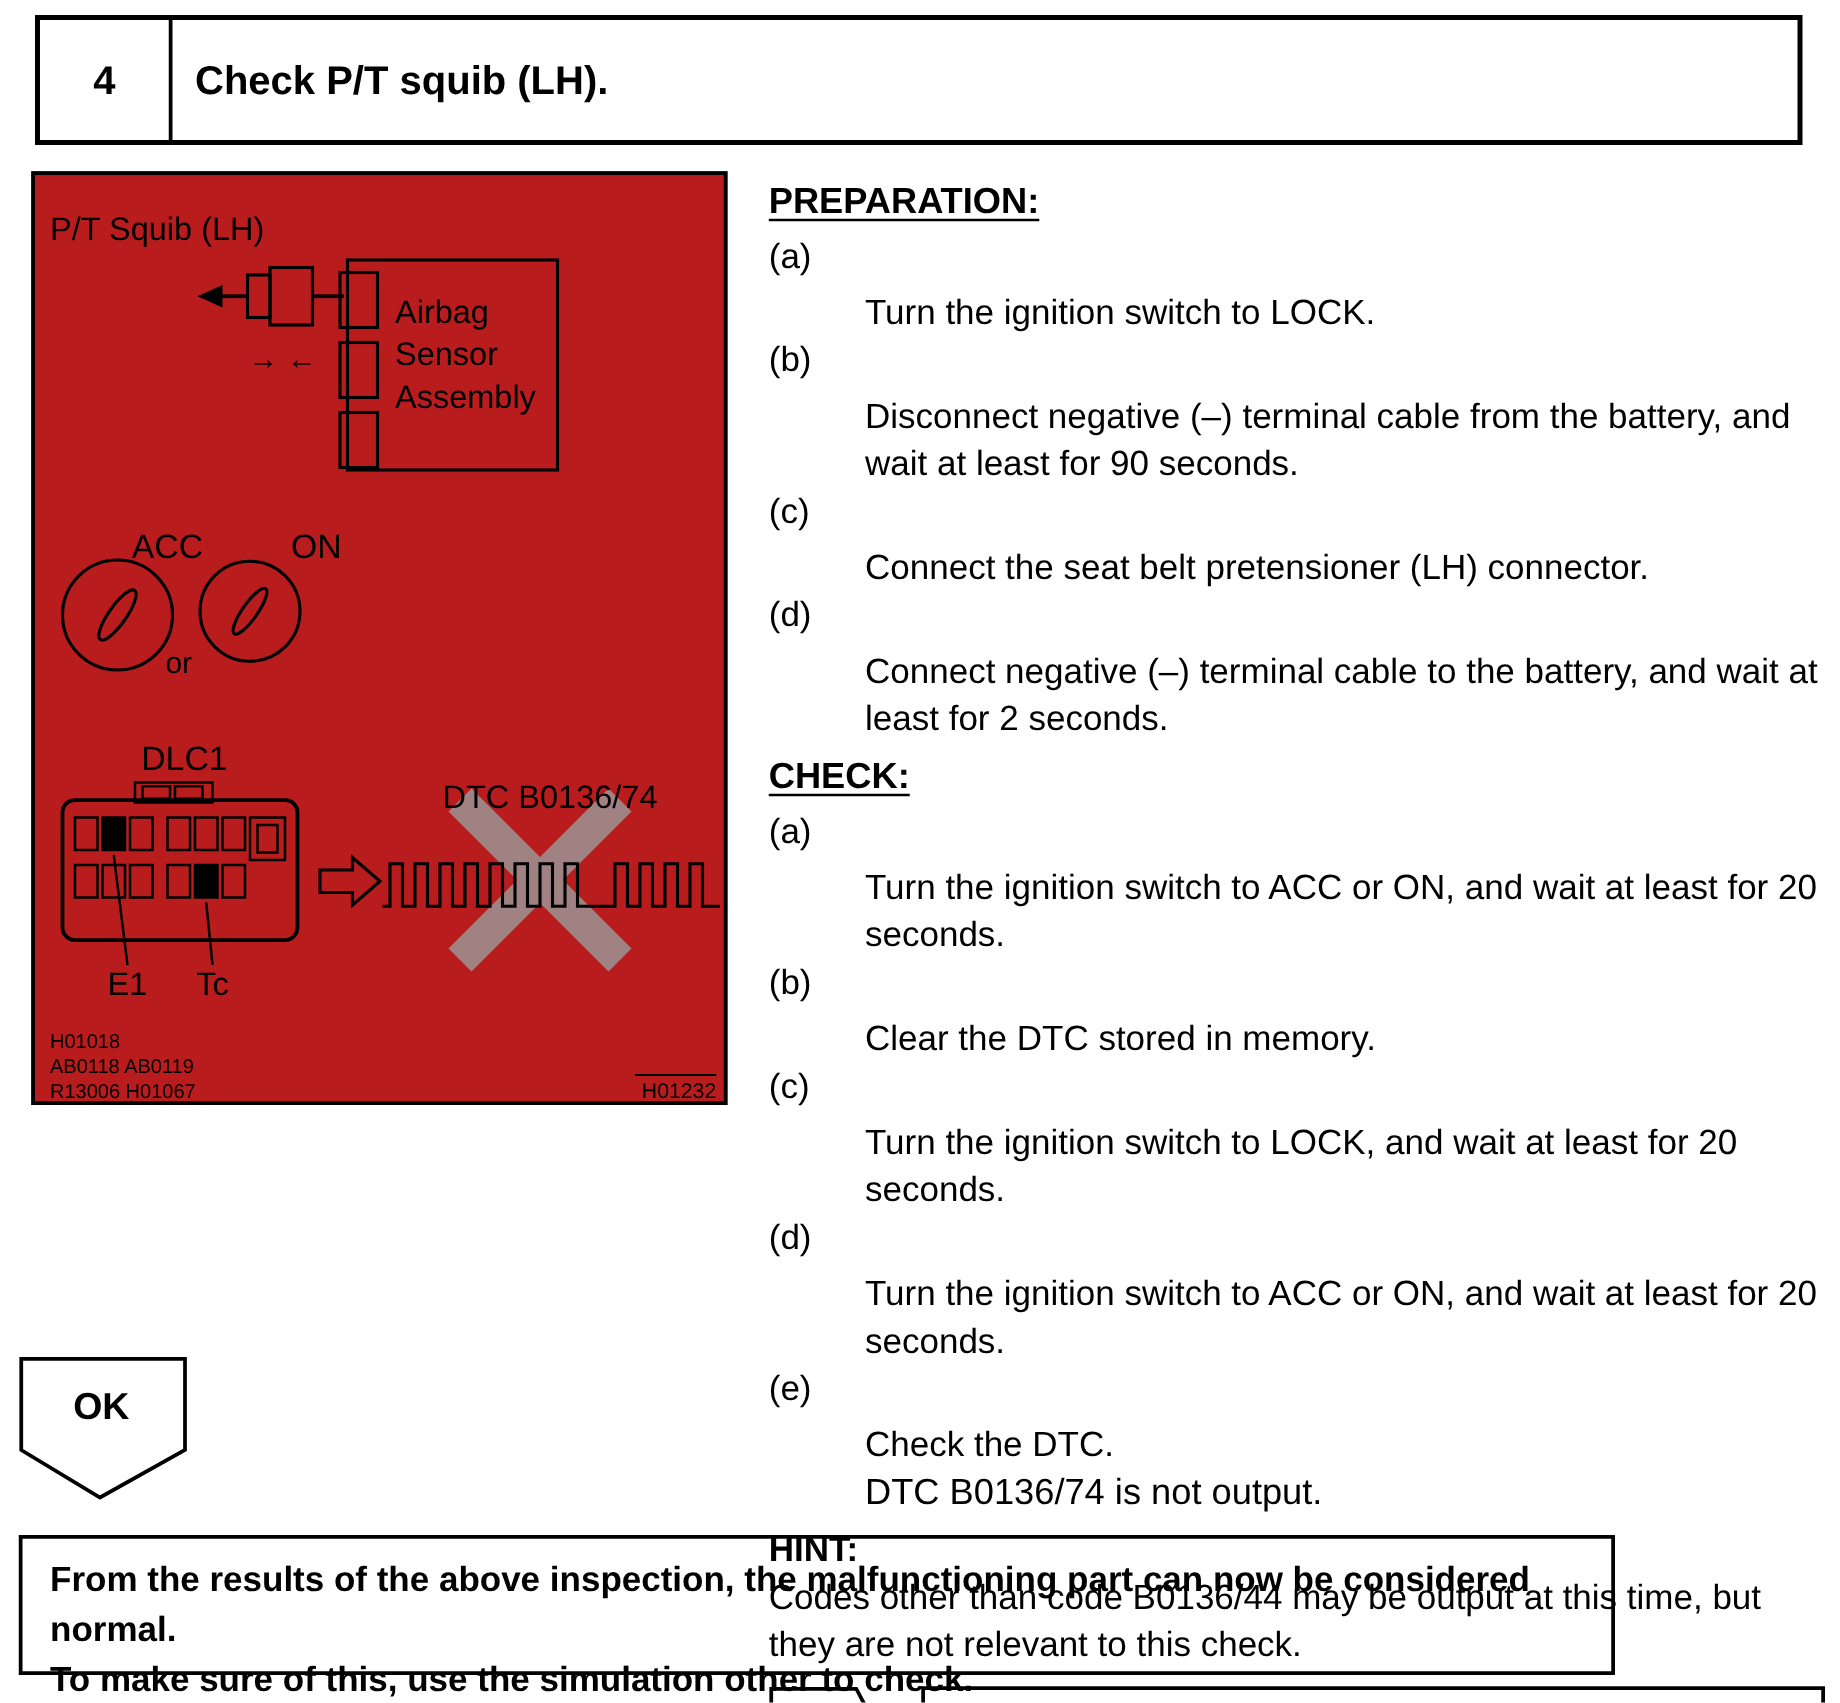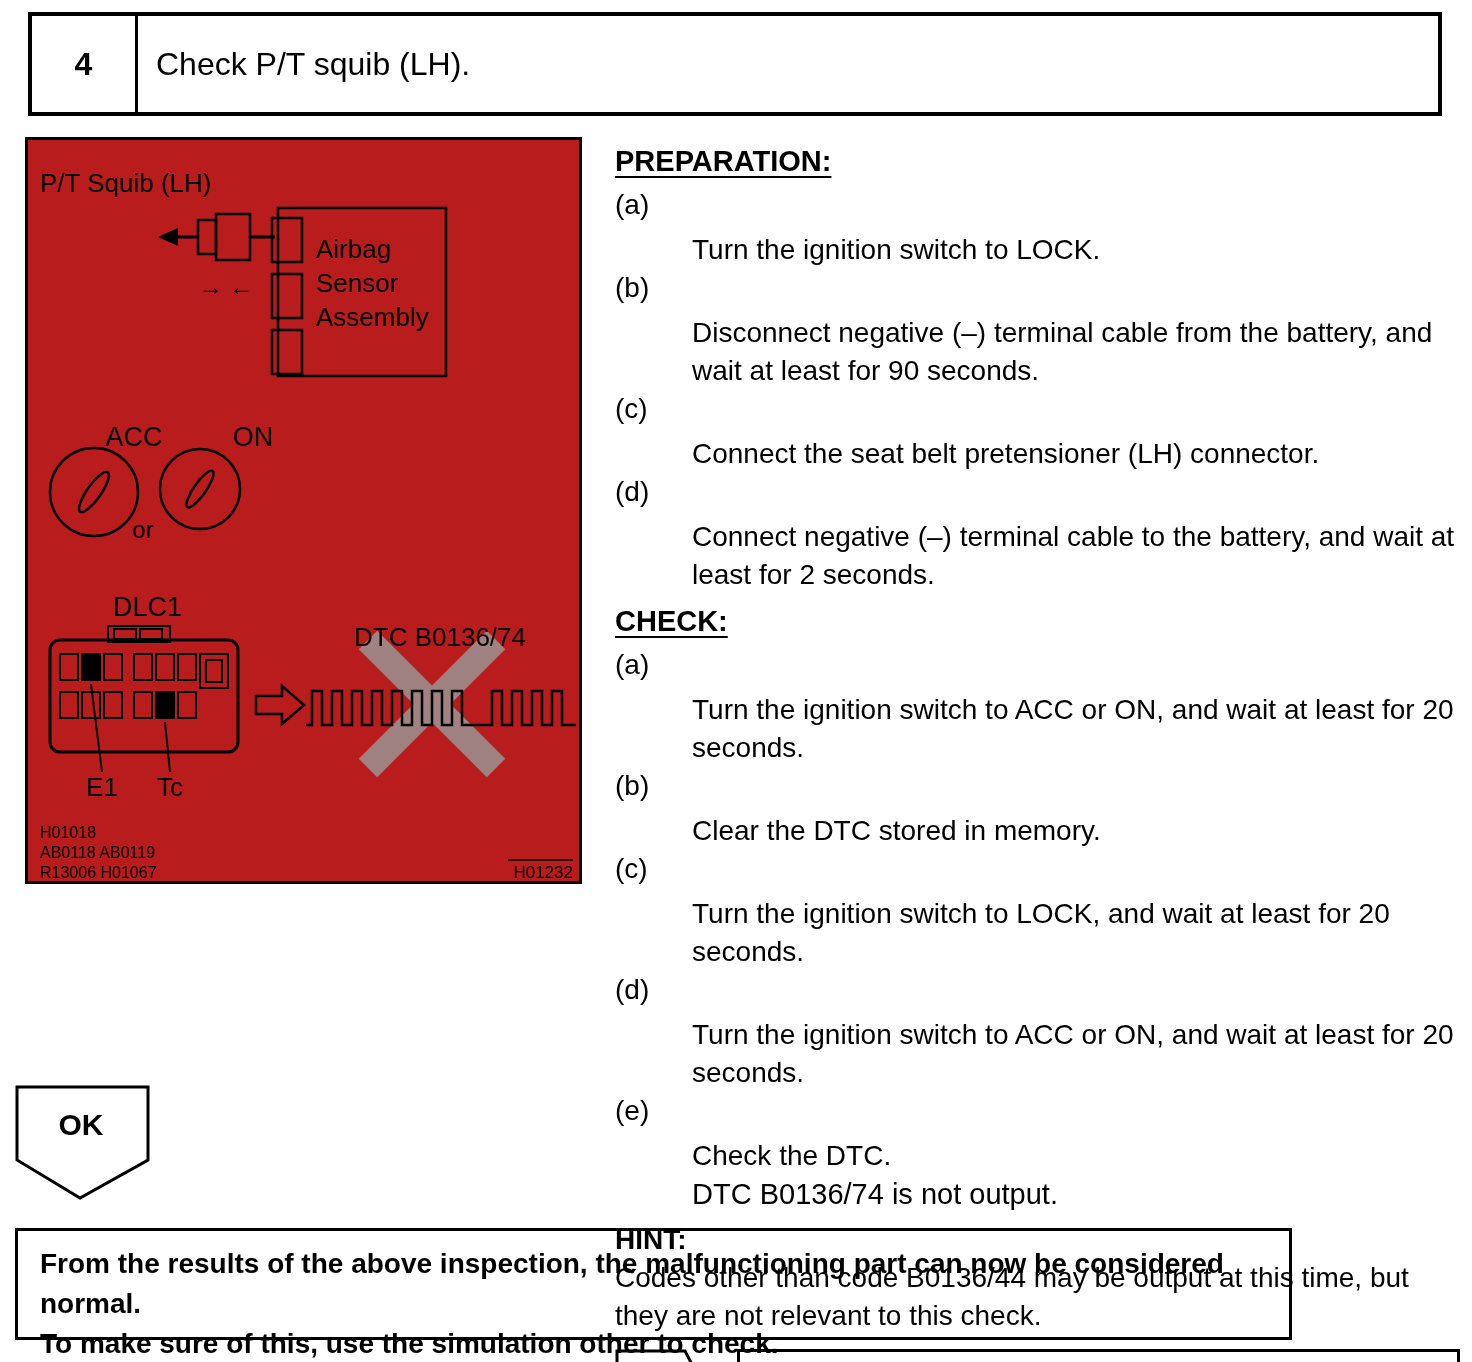--- a/index.html
+++ b/index.html
@@ -17,21 +17,21 @@
     position:absolute; left:28px; top:12px; width:1414px; height:104px;
     border:4px solid #000; display:flex; background:#fff;
   }
   .header-num {
     width:106px; border-right:3px solid #000;
     display:flex; align-items:center; justify-content:center;
     font-weight:bold; font-size:32px;
   }
   .header-title {
     flex:1; display:flex; align-items:center; padding-left:18px;
-    font-weight:normal; font-size:32px;
+    font-weight:bold; font-size:32px;
   }
 
   
   .figure-box {
     position:absolute; left:25px; top:137px; width:557px; height:747px;
     border:3px solid #000; background:#b91c1c;
   }
   .figure-box svg { display:block; }
   svg text { font-family:"Liberation Sans", sans-serif; fill:#000; stroke:none; }
 

